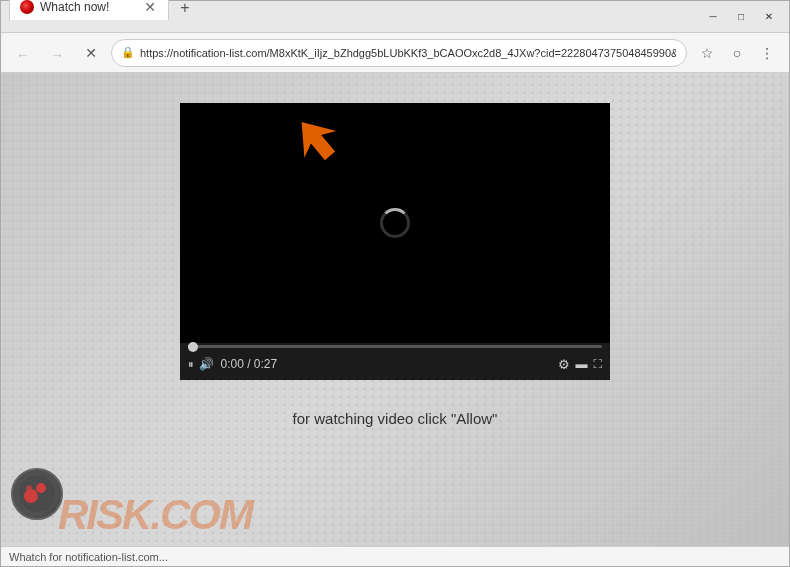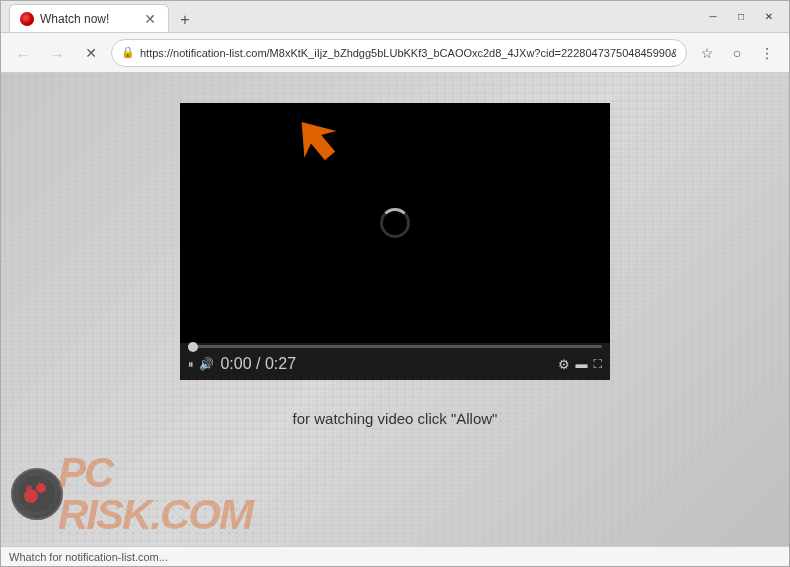--- a/index.html
+++ b/index.html
@@ -14,21 +14,21 @@
       flex-direction: column;
       border: 1px solid #aaa;
     }
 
     
     .title-bar {
       background: #e8e8e8;
       height: 32px;
       display: flex;
       align-items: center;
-      padding: 0 8px;
+      padding: 12px 8px;
       border-bottom: 1px solid #ccc;
       user-select: none;
     }
 
     .tab-bar {
       display: flex;
       align-items: flex-end;
       flex: 1;
       height: 100%;
     }
@@ -244,21 +244,21 @@
     .ctrl-btn {
       color: #ccc;
       font-size: 11px;
       cursor: pointer;
       display: flex;
       align-items: center;
     }
 
     .time-display {
       color: #ccc;
-      font-size: 16px;
+      font-size: 12px;
       white-space: nowrap;
       text-align: center;
     }
 
     .ctrl-spacer {
       flex: 1;
     }
 
     .ctrl-right {
       display: flex;
@@ -437,21 +437,21 @@
     <div class="watermark">
       <div class="watermark-logo">
         <svg width="40" height="40" viewBox="0 0 40 40">
           <circle cx="20" cy="20" r="18" fill="#111"></circle>
           <circle cx="14" cy="22" r="7" fill="#cc0000"></circle>
           <circle cx="24" cy="14" r="5" fill="#cc0000"></circle>
           <circle cx="12" cy="14" r="3" fill="#cc0000" opacity="0.7"></circle>
         </svg>
       </div>
       <div class="watermark-text">
-        <span>PC</span><br>
+        <br>
         <span style="color:#e05000;">risk</span><span>.com</span>
       </div>
     </div>
 
   </div>
 
   <div class="status-bar">
     <span>Whatch for notification-list.com...</span>
   </div>
 

